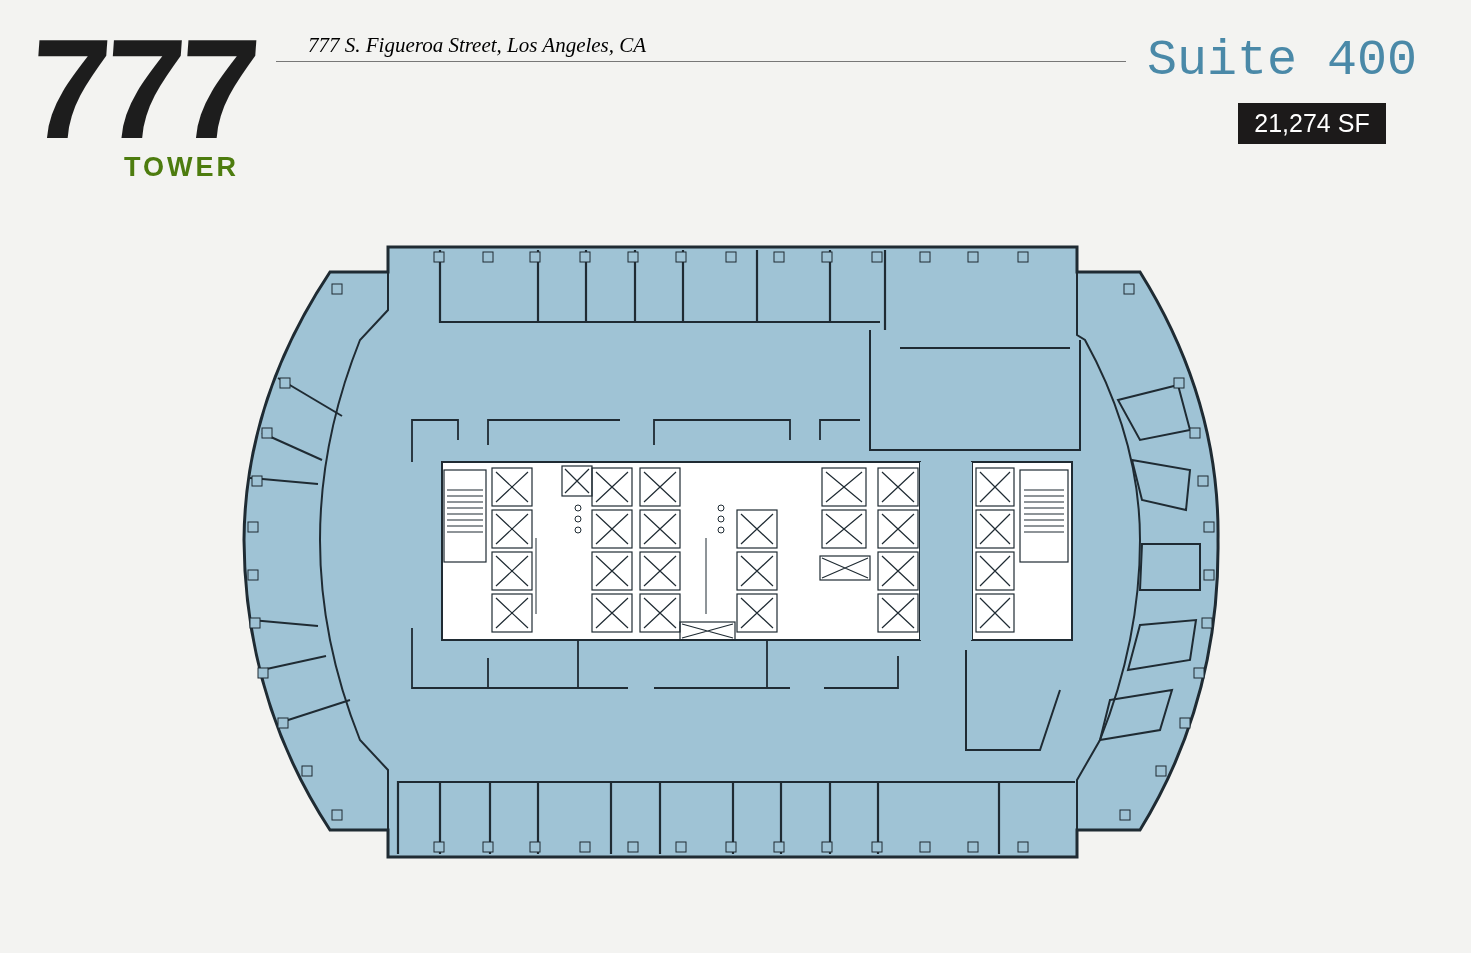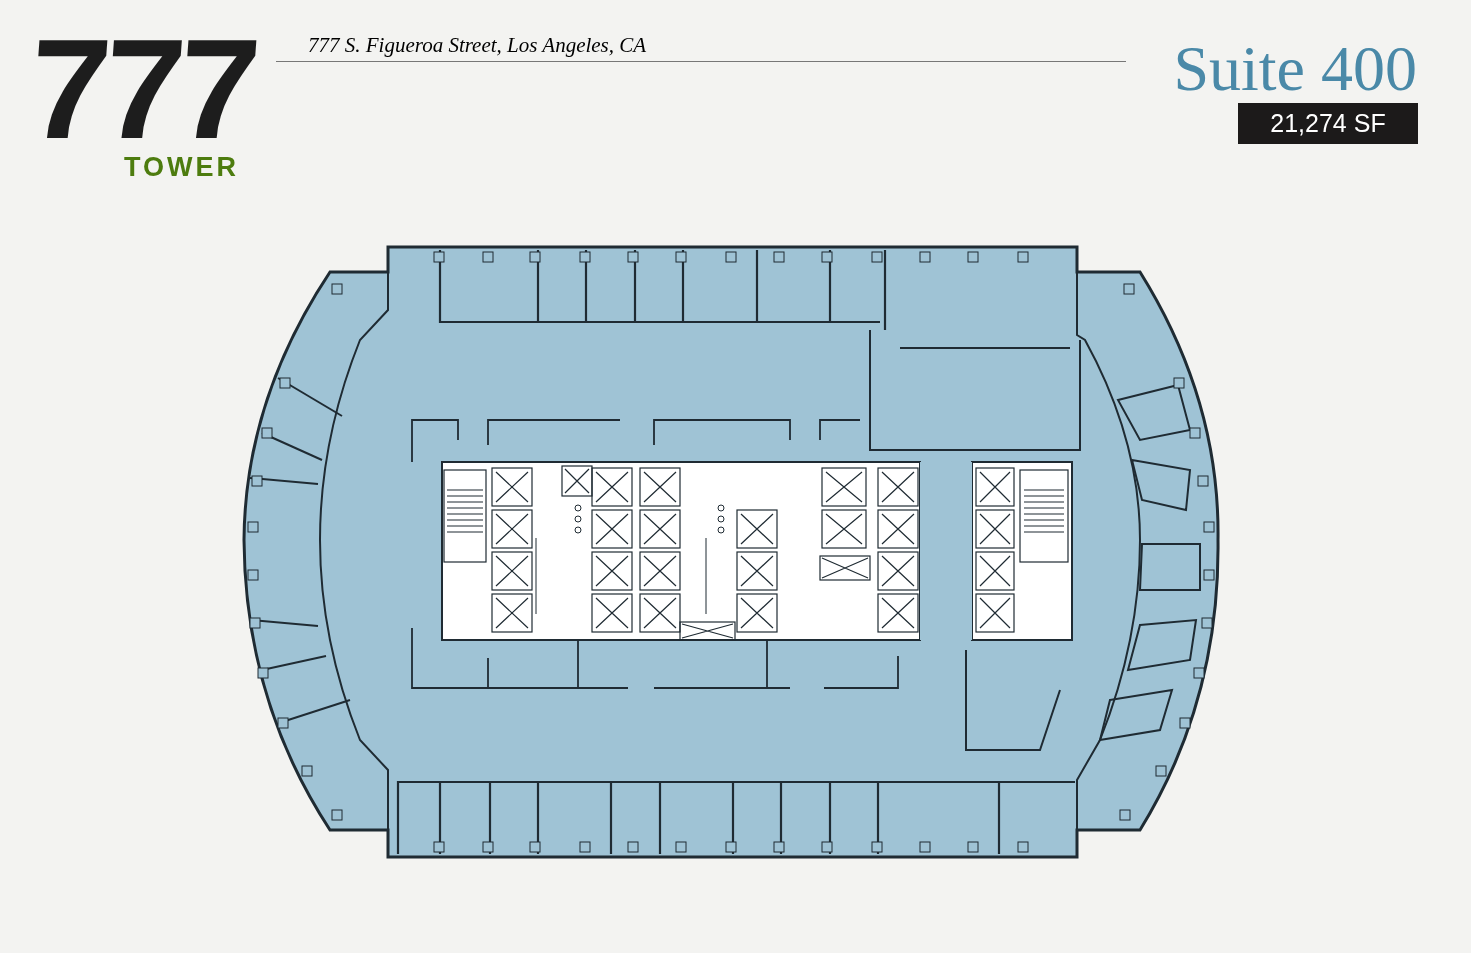--- a/index.html
+++ b/index.html
@@ -2,22 +2,22 @@
 <html><head>
 <meta charset="utf-8">
 <style>
   html,body{margin:0;padding:0;}
   body{width:1471px;height:953px;background:#f3f3f1;position:relative;overflow:hidden;font-family:"Liberation Sans",sans-serif;}
   .logo{position:absolute;left:34px;top:30px;width:230px;}
   .logo-num{font-family:"Liberation Sans",sans-serif;font-weight:900;font-size:142px;line-height:118px;letter-spacing:-6px;color:#1d1d1d;transform:scaleX(1.02) skewX(-4deg);transform-origin:left top;margin:0;}
   .logo-sub{position:absolute;left:90px;top:122px;font-weight:700;font-size:27px;letter-spacing:3px;color:#4d7c0f;}
   .address{position:absolute;left:276px;top:33px;font-family:"Liberation Serif",serif;font-style:italic;font-size:21px;color:#000000;margin-left:32px;}
   .rule{position:absolute;left:276px;top:61px;width:850px;height:1px;background:#777;}
-  .suite{position:absolute;right:54px;top:32px;font-family:Liberation Serif, serif;font-size:64px;color:#4a89a8;margin-left:38px;}
-  .area{position:absolute;left:1238px;top:103px;width:180px;height:41px;background:#1c1a1a;color:#fff;font-size:25px;line-height:41px;text-align:center;}
+  .suite{position:absolute;right:54px;top:32px;font-family:Liberation Mono, monospace;font-size:50px;color:#4a89a8;margin-left:38px;}
+  .area{position:absolute;left:1238px;top:103px;width:148px;height:41px;background:#1c1a1a;color:#fff;font-size:25px;line-height:41px;text-align:center;}
   .plan{position:absolute;left:0;top:0;}
 </style>
 </head>
 <body>
 
 <div class="logo">
   <div class="logo-num">777</div>
   <div class="logo-sub">TOWER</div>
 </div>
 

